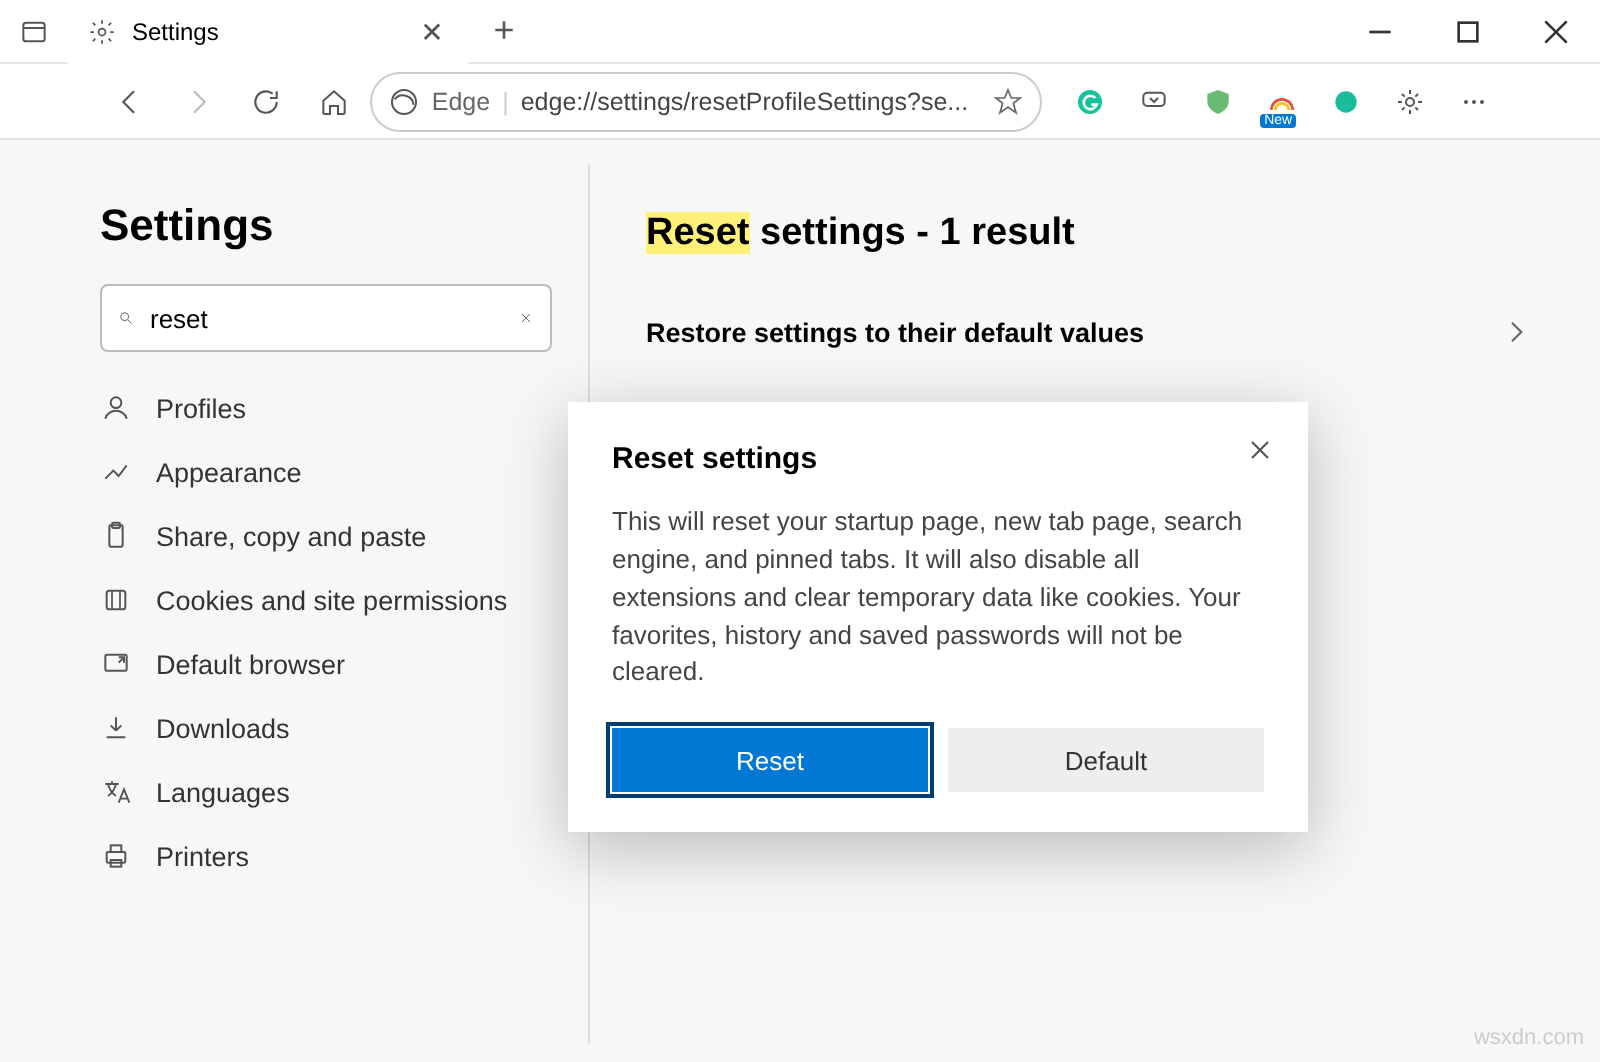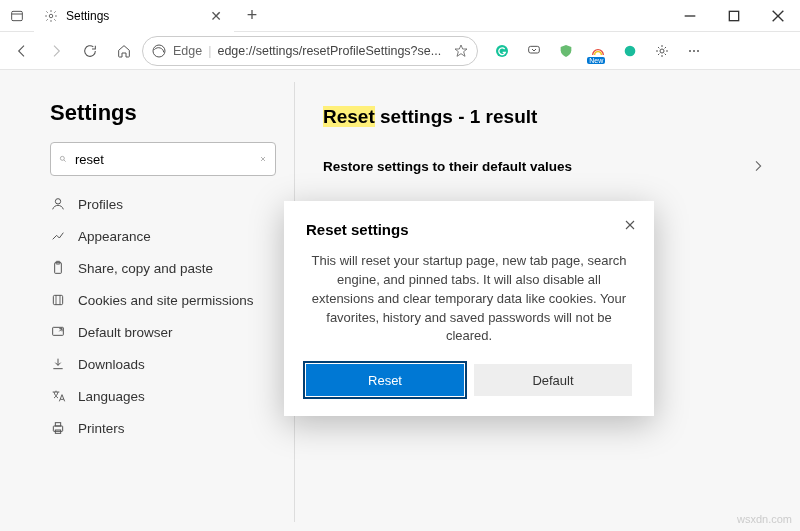--- a/index.html
+++ b/index.html
@@ -7,21 +7,21 @@
     
     .titlebar { height: 32px; background: #fff; display: flex; align-items: center; border-bottom: 1px solid #e5e5e5; }
     .tab-panel { width: 34px; height: 32px; display: flex; align-items: center; justify-content: center; }
     .tab { height: 32px; background: #fff; border-radius: 6px 6px 0 0; display: flex; align-items: center; padding: 0 10px; gap: 8px; font-size: 12px; min-width: 200px; }
     .tab .gear { width: 14px; height: 14px; }
     .tab-close { width: 16px; height: 16px; display: flex; align-items: center; justify-content: center; font-size: 14px; color: #555; }
     .newtab { width: 28px; height: 28px; display: flex; align-items: center; justify-content: center; font-size: 18px; color: #555; margin-left: 4px; }
     .win-controls { margin-left: auto; display: flex; }
     .win-btn { width: 44px; height: 32px; display: flex; align-items: center; justify-content: center; color: #333; }
     
-    .toolbar { height: 38px; background: #fff; display: flex; align-items: center; padding: 0 6px; gap: 2px; border-bottom: 1px solid #e5e5e5; }
+    .toolbar { height: 38px; background: #fff; display: flex; align-items: center; padding: 0 6px; gap: 2px; border-bottom: 1px solid #e5e5e5; justify-content: center; }
     .tb-btn { width: 32px; height: 32px; display: flex; align-items: center; justify-content: center; color: #555; border-radius: 4px; }
     .addr { flex: 0 0 330px; height: 30px; background: #fff; border: 1px solid #ccc; border-radius: 15px; display: flex; align-items: center; padding: 0 8px; gap: 6px; font-size: 12.5px; }
     .addr .edge-txt { color: #666; }
     .addr .sep { color: #ccc; }
     .addr .url { color: #444; white-space: nowrap; overflow: hidden; }
     .ext-icons { display: flex; gap: 4px; margin-left: 8px; }
     .ext { width: 28px; height: 28px; display: flex; align-items: center; justify-content: center; position: relative; }
     .ext-badge { position: absolute; bottom: 1px; left: 3px; background: #0078d4; color: #fff; font-size: 7px; padding: 0 2px; border-radius: 2px; }
     
     .content { height: 461px; background: #f7f7f7; display: flex; position: relative; }
@@ -36,21 +36,21 @@
     .vdiv { width: 1px; background: #ddd; margin-top: 12px; height: 440px; }
     .main { flex: 1; padding: 36px 28px; }
     .main h2 { font-size: 19px; font-weight: 600; margin-bottom: 24px; }
     .hl { background: #fff07a; }
     .result-row { display: flex; align-items: center; justify-content: space-between; font-size: 13.5px; font-weight: 600; padding: 6px 6px 6px 0; }
     
     .overlay { position: absolute; inset: 70px 0 0 0; }
     .dialog { position: absolute; left: 284px; top: 131px; width: 370px; background: #fff; box-shadow: 0 8px 32px rgba(0,0,0,0.25); padding: 20px 22px 20px 22px; }
     .dialog-close { position: absolute; top: 14px; right: 14px; width: 20px; height: 20px; display: flex; align-items: center; justify-content: center; color: #555; }
     .dialog h3 { font-size: 15px; font-weight: 600; margin-bottom: 14px; }
-    .dialog p { font-size: 13px; color: #444; line-height: 1.45; margin-bottom: 18px; text-align: center; }
+    .dialog p { font-size: 13px; color: #444; line-height: 1.45; margin-bottom: 18px; }
     .dialog-btns { display: flex; gap: 10px; }
     .btn { flex: 1; height: 32px; font-size: 13px; border: none; cursor: pointer; }
     .btn-primary { background: #0078d4; color: #fff; outline: 2px solid #003e73; outline-offset: 1px; }
     .btn-secondary { background: #eee; color: #333; }
     
     .wm { position: absolute; bottom: 6px; right: 8px; font-size: 11px; color: #ccc; }
     
     svg { width: 16px; height: 16px; }
   </style>
 </head>

